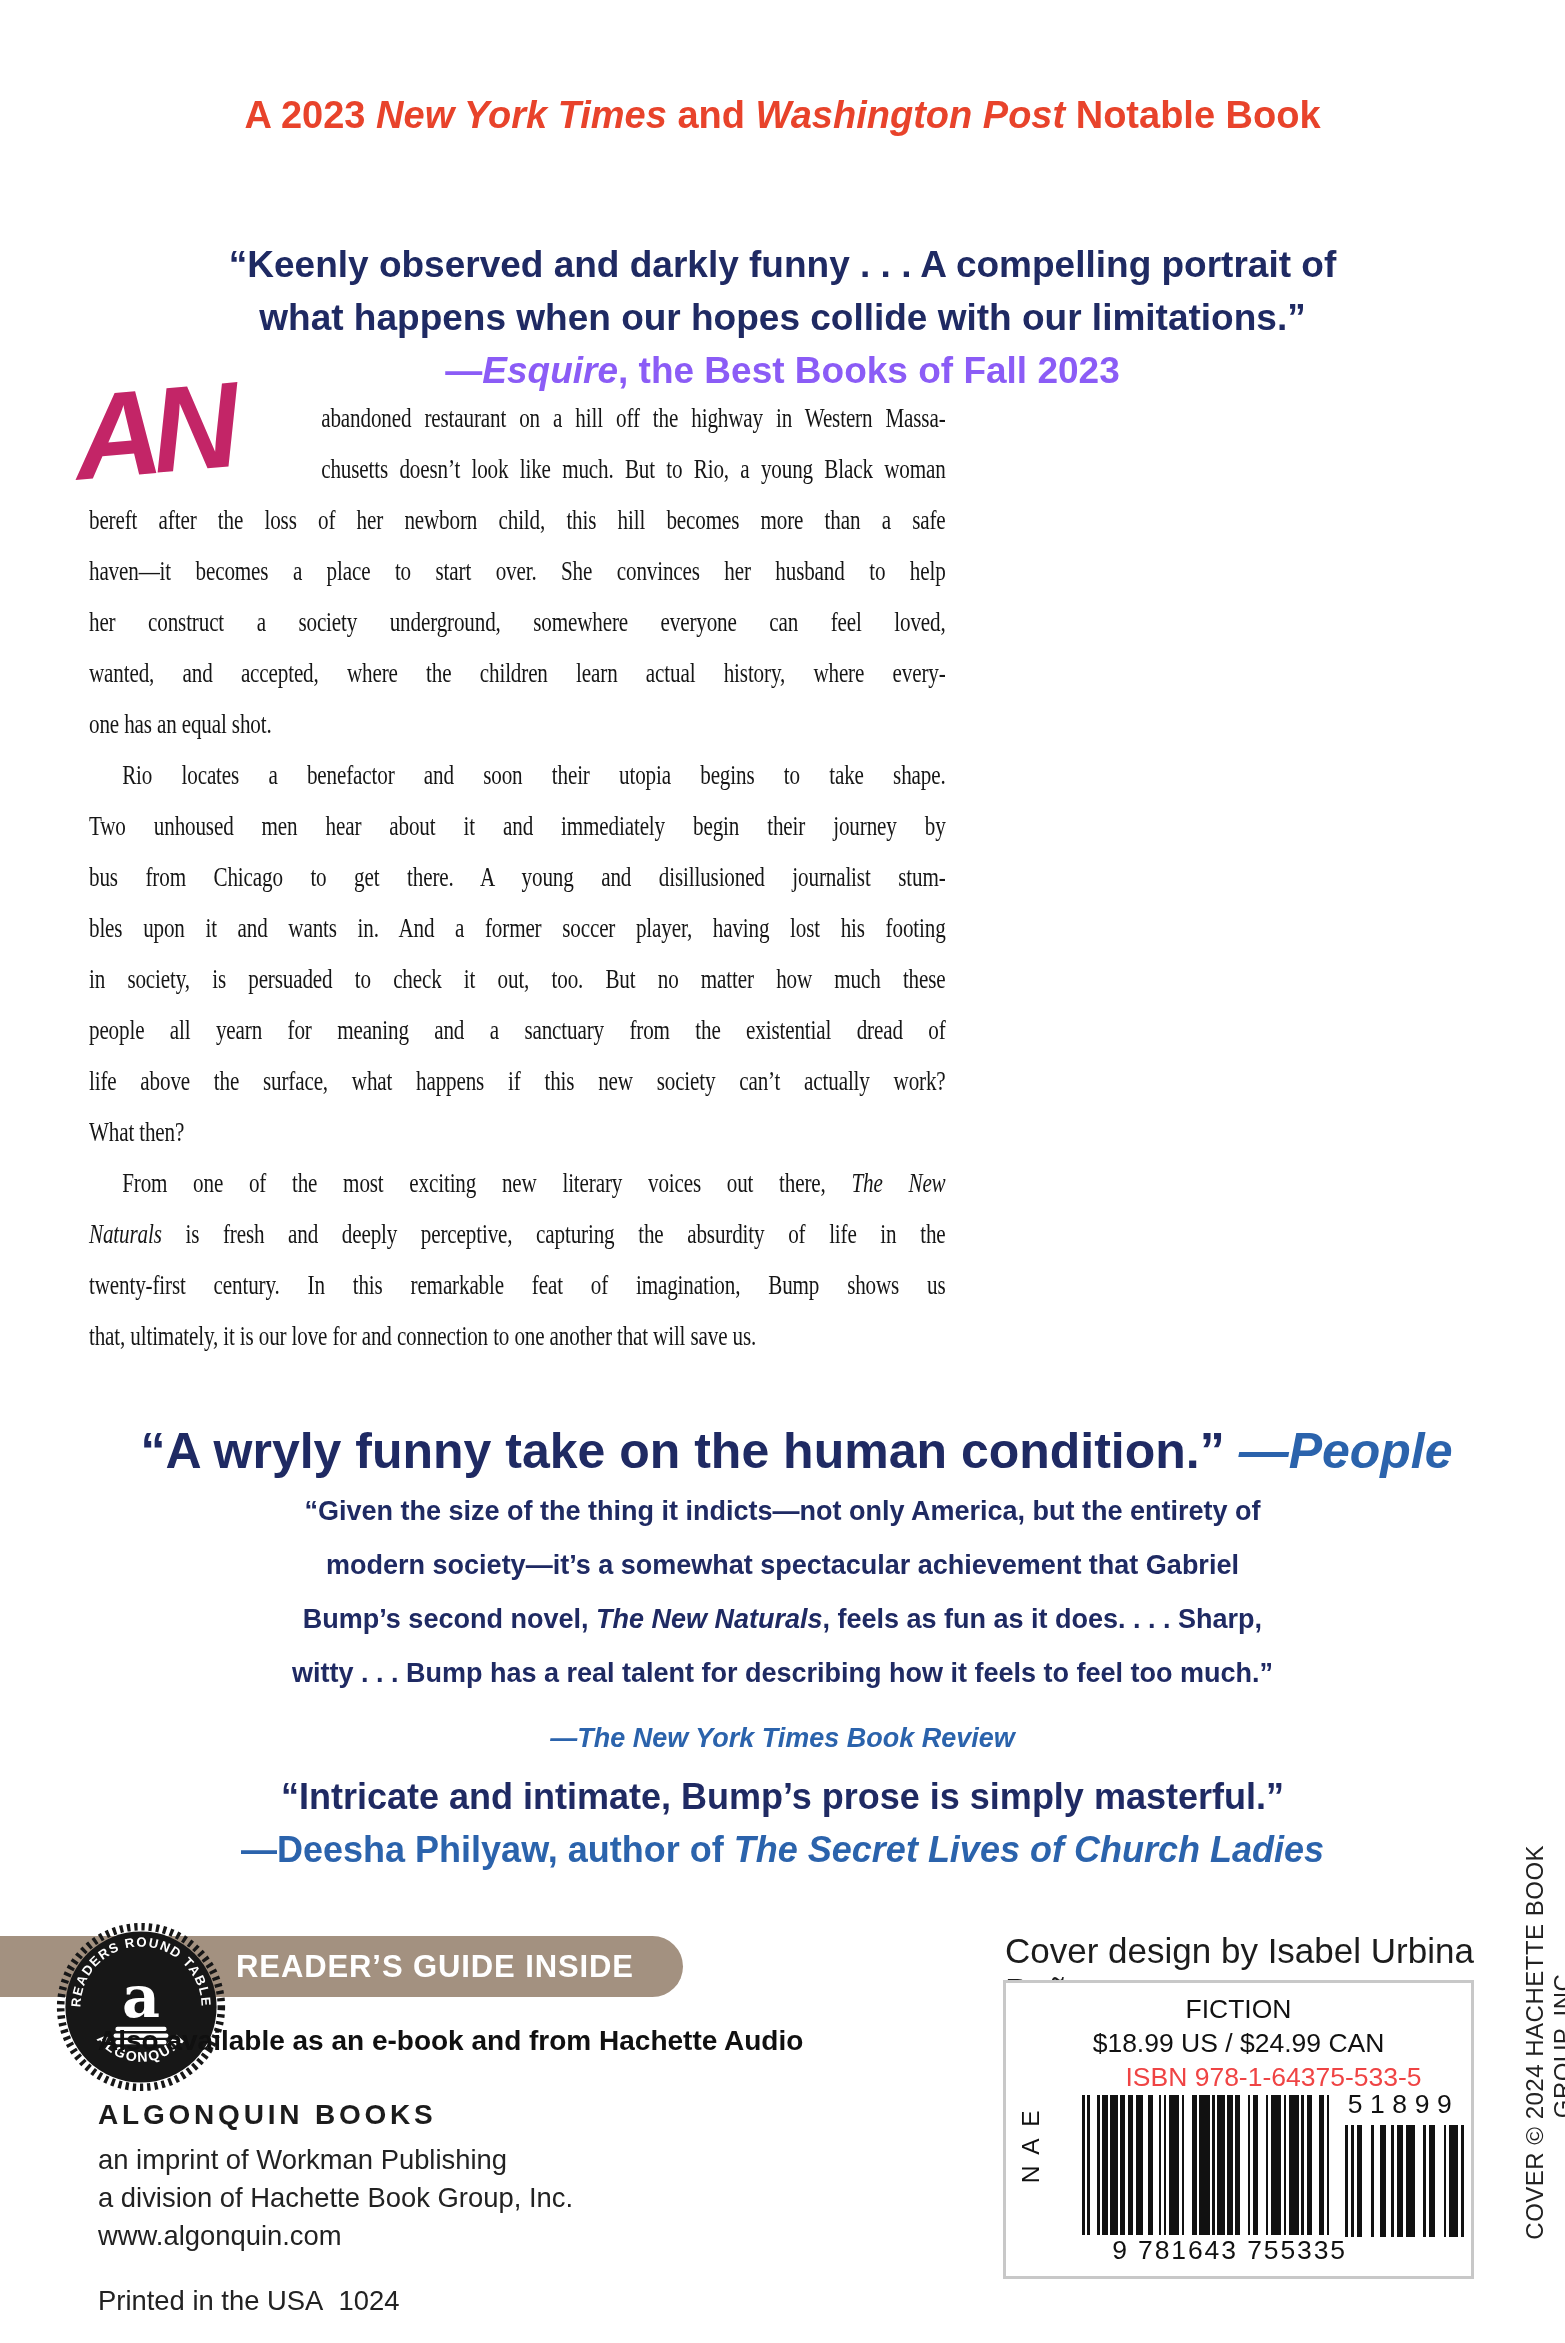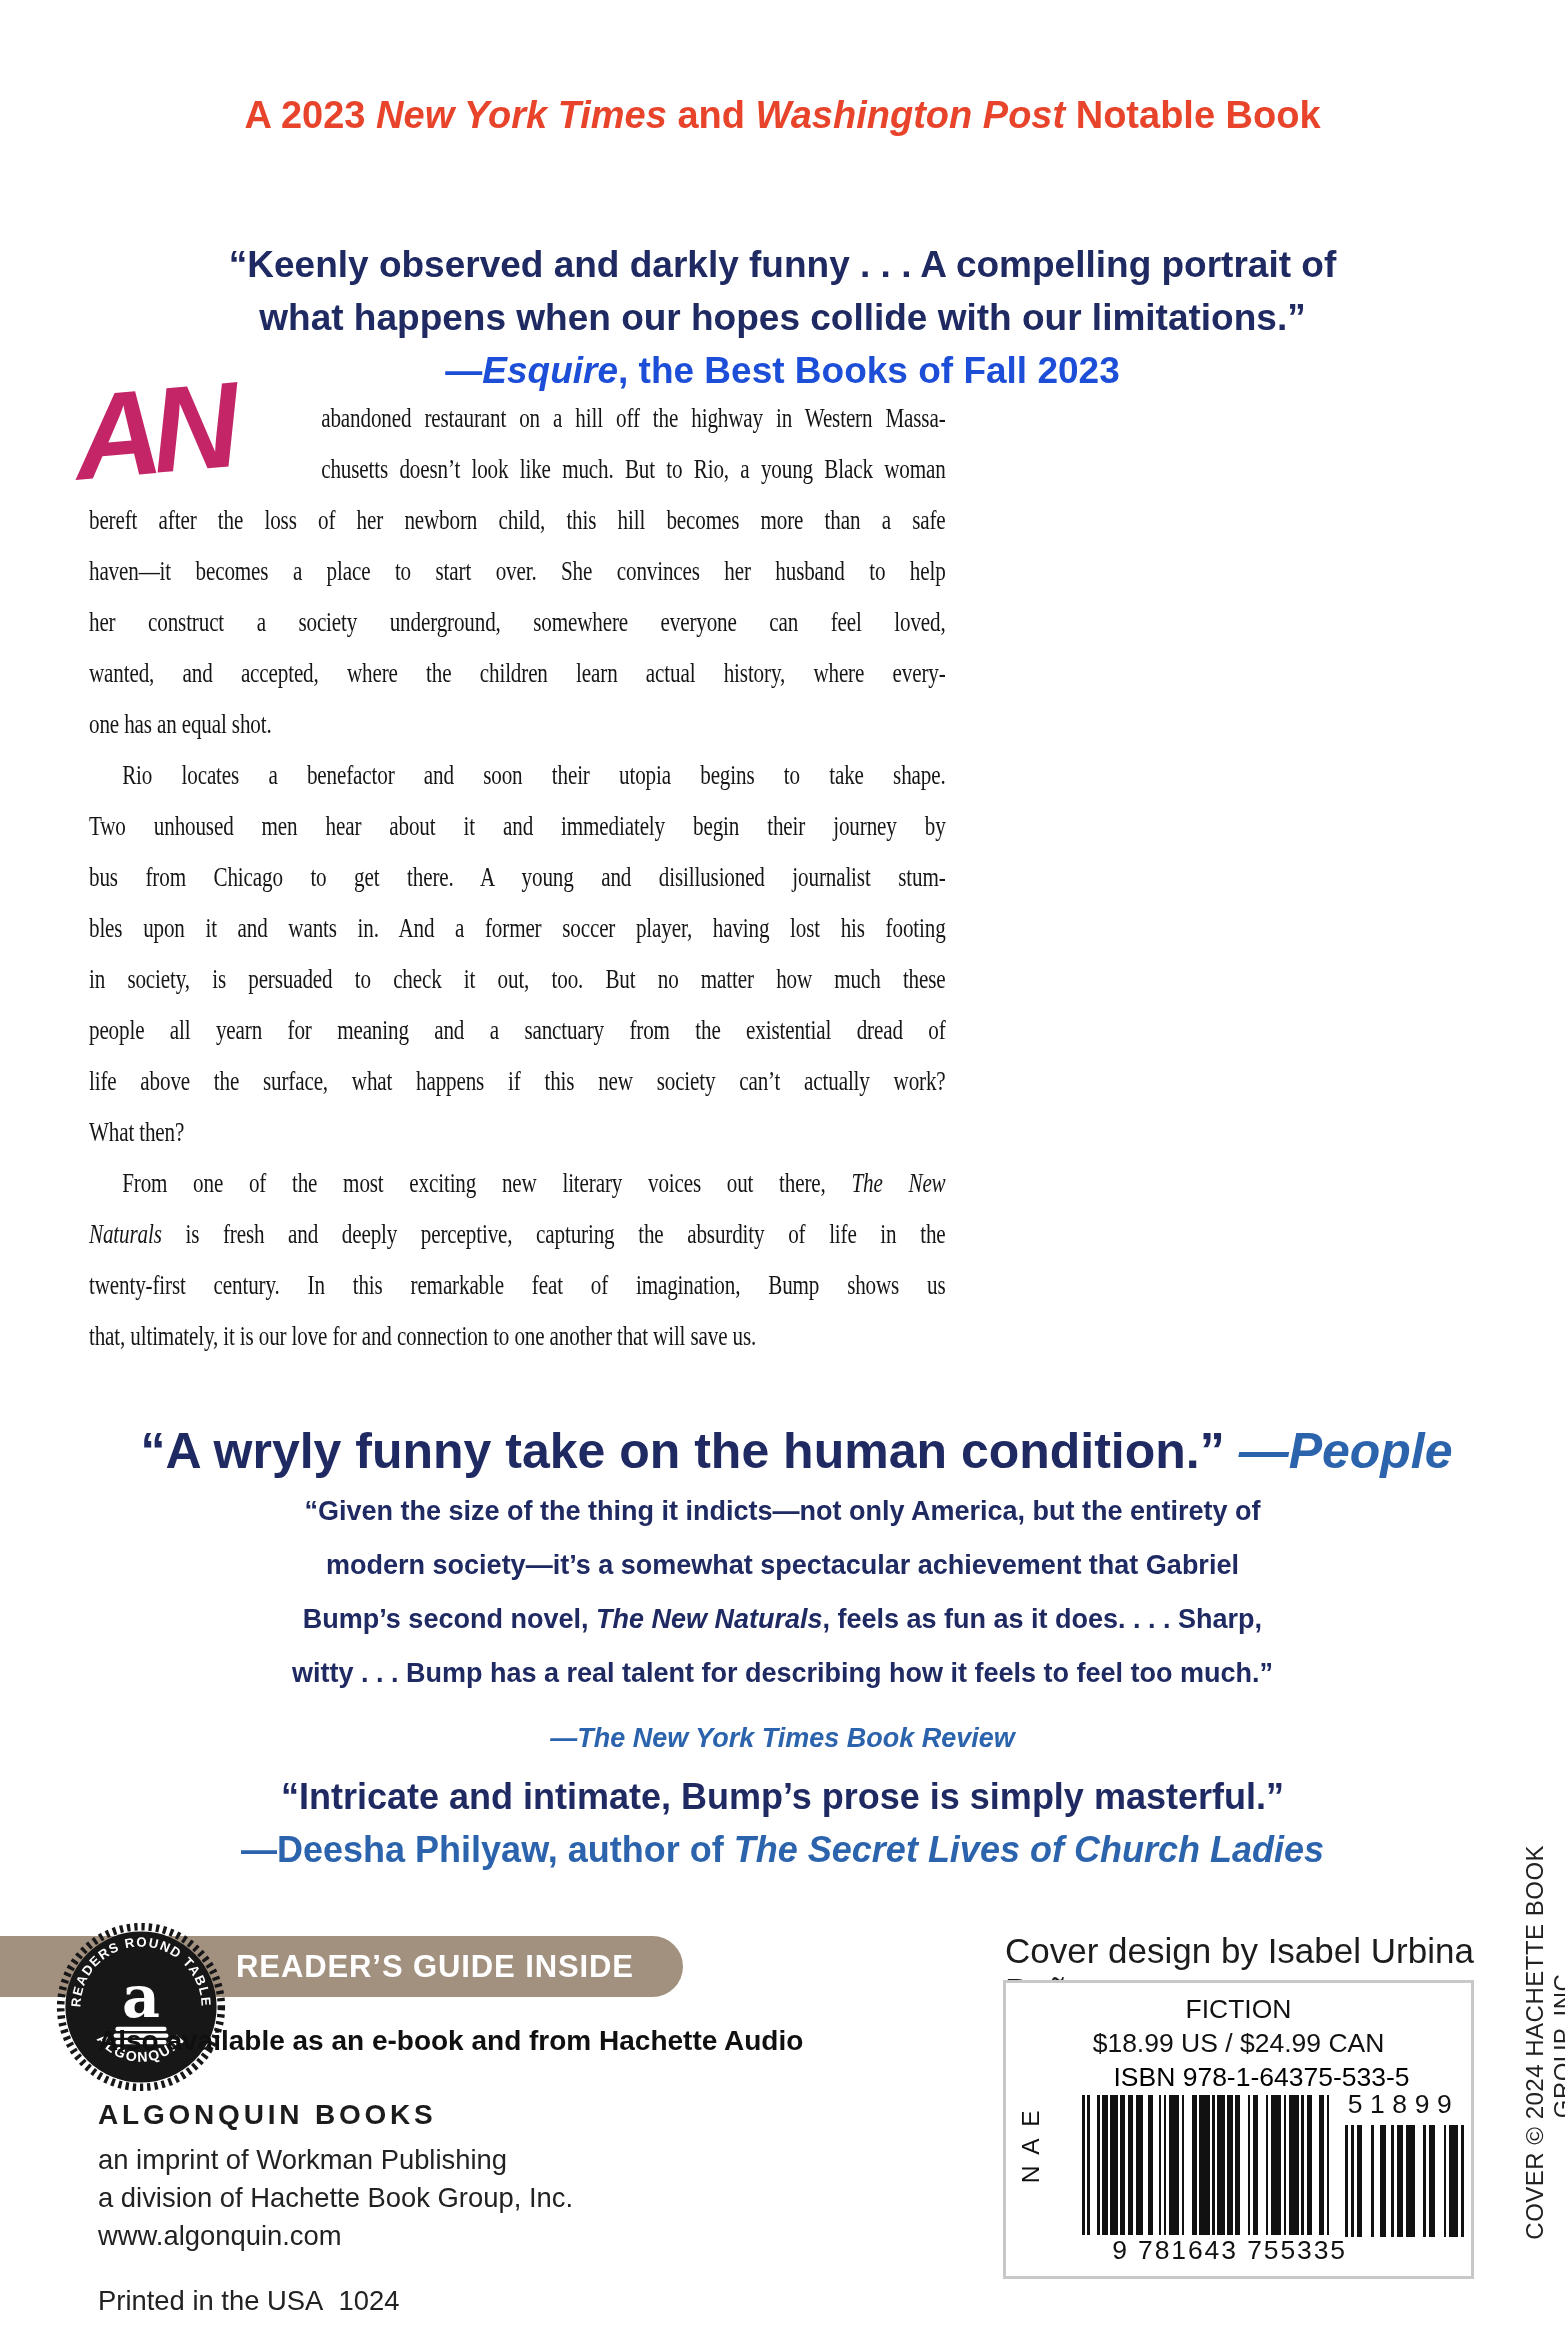--- a/index.html
+++ b/index.html
@@ -37,21 +37,21 @@
   .imprint-title{position:absolute;left:98px;top:2099px;font-size:28px;font-weight:bold;
           letter-spacing:3.8px;color:#1c1c1c;}
   .imprint{position:absolute;left:98px;top:2141px;font-size:27.4px;line-height:38px;color:#222;}
   .printed{position:absolute;left:98px;top:2275px;font-size:27.4px;color:#222;margin-top:10px;}
   
   .credit{position:absolute;left:1005px;top:1931px;font-size:35px;color:#1c1c1c;}
   .panel{position:absolute;left:1003px;top:1980px;width:471px;height:299px;background:#fff;
          border:3.8px solid #c8c8c8;box-sizing:border-box;}
   .panel-cat{position:absolute;left:0;top:11.4px;width:100%;text-align:center;font-size:26.5px;color:#111;}
   .panel-price{position:absolute;left:0;top:45px;width:100%;text-align:center;font-size:26.5px;color:#111;}
-  .panel-isbn{position:absolute;left:0;top:79px;width:100%;text-align:center;font-size:26.5px;color:#000000;padding-left:23px;}
+  .panel-isbn{position:absolute;left:12px;top:79px;width:100%;text-align:center;font-size:26.5px;color:#ef4444;padding-left:23px;}
   .ean{position:absolute;left:13.2px;top:121px;font-size:24.6px;color:#111;letter-spacing:0.9px;}
   .ean span{display:block;transform:rotate(-90deg);height:28px;line-height:28px;text-align:center;width:24.6px;}
   .bars{position:absolute;display:flex;align-items:stretch;}
   .bars-main{left:76px;top:112px;width:248px;height:144px;}
   .bars-sup{left:339px;top:142px;width:119px;height:112px;}
   .bar{background:#111;height:100%;}
   .gapb{background:#fff;height:100%;}
   .digits{position:absolute;left:38px;top:252px;width:303px;text-align:right;font-size:26.5px;
           color:#111;letter-spacing:1.9px;background:#fff;}
   .sup-num{position:absolute;left:333px;top:106px;width:129px;text-align:center;font-size:26.5px;
@@ -66,21 +66,21 @@
 
 <div class="page">
 
   <div class="qblock award">
       <div class="rl"><span>A 2023 </span><span class="i">New York Times</span><span> and </span><span class="i">Washington Post</span><span> Notable Book</span></div>
     </div>
 
   <div class="qblock esquire">
       <div class="rl"><span>“Keenly observed and darkly funny . . . A compelling portrait of</span></div>
       <div class="rl"><span>what happens when our hopes collide with our limitations.”</span></div>
-      <div class="rl" style="color: #1d4ed8;"><span>—</span><span class="i">Esquire</span><span>, the Best Books of Fall 2023</span></div>
+      <div class="rl" style="color: #8b5cf6;"><span>—</span><span class="i">Esquire</span><span>, the Best Books of Fall 2023</span></div>
     </div>
 
   <div class="dropcap">AN</div>
   <div class="body">
     <div class="body-inner">
         <div class="an-spacer"></div>
         <div class="bline"><span>abandoned restaurant on a hill off the highway in Western Massa-</span></div>
         <div class="bline"><span>chusetts doesn’t look like much. But to Rio, a young Black woman</span></div>
         <div class="bline"><span>bereft after the loss of her newborn child, this hill becomes more than a safe</span></div>
         <div class="bline"><span>haven—it becomes a place to start over. She convinces her husband to help</span></div>

